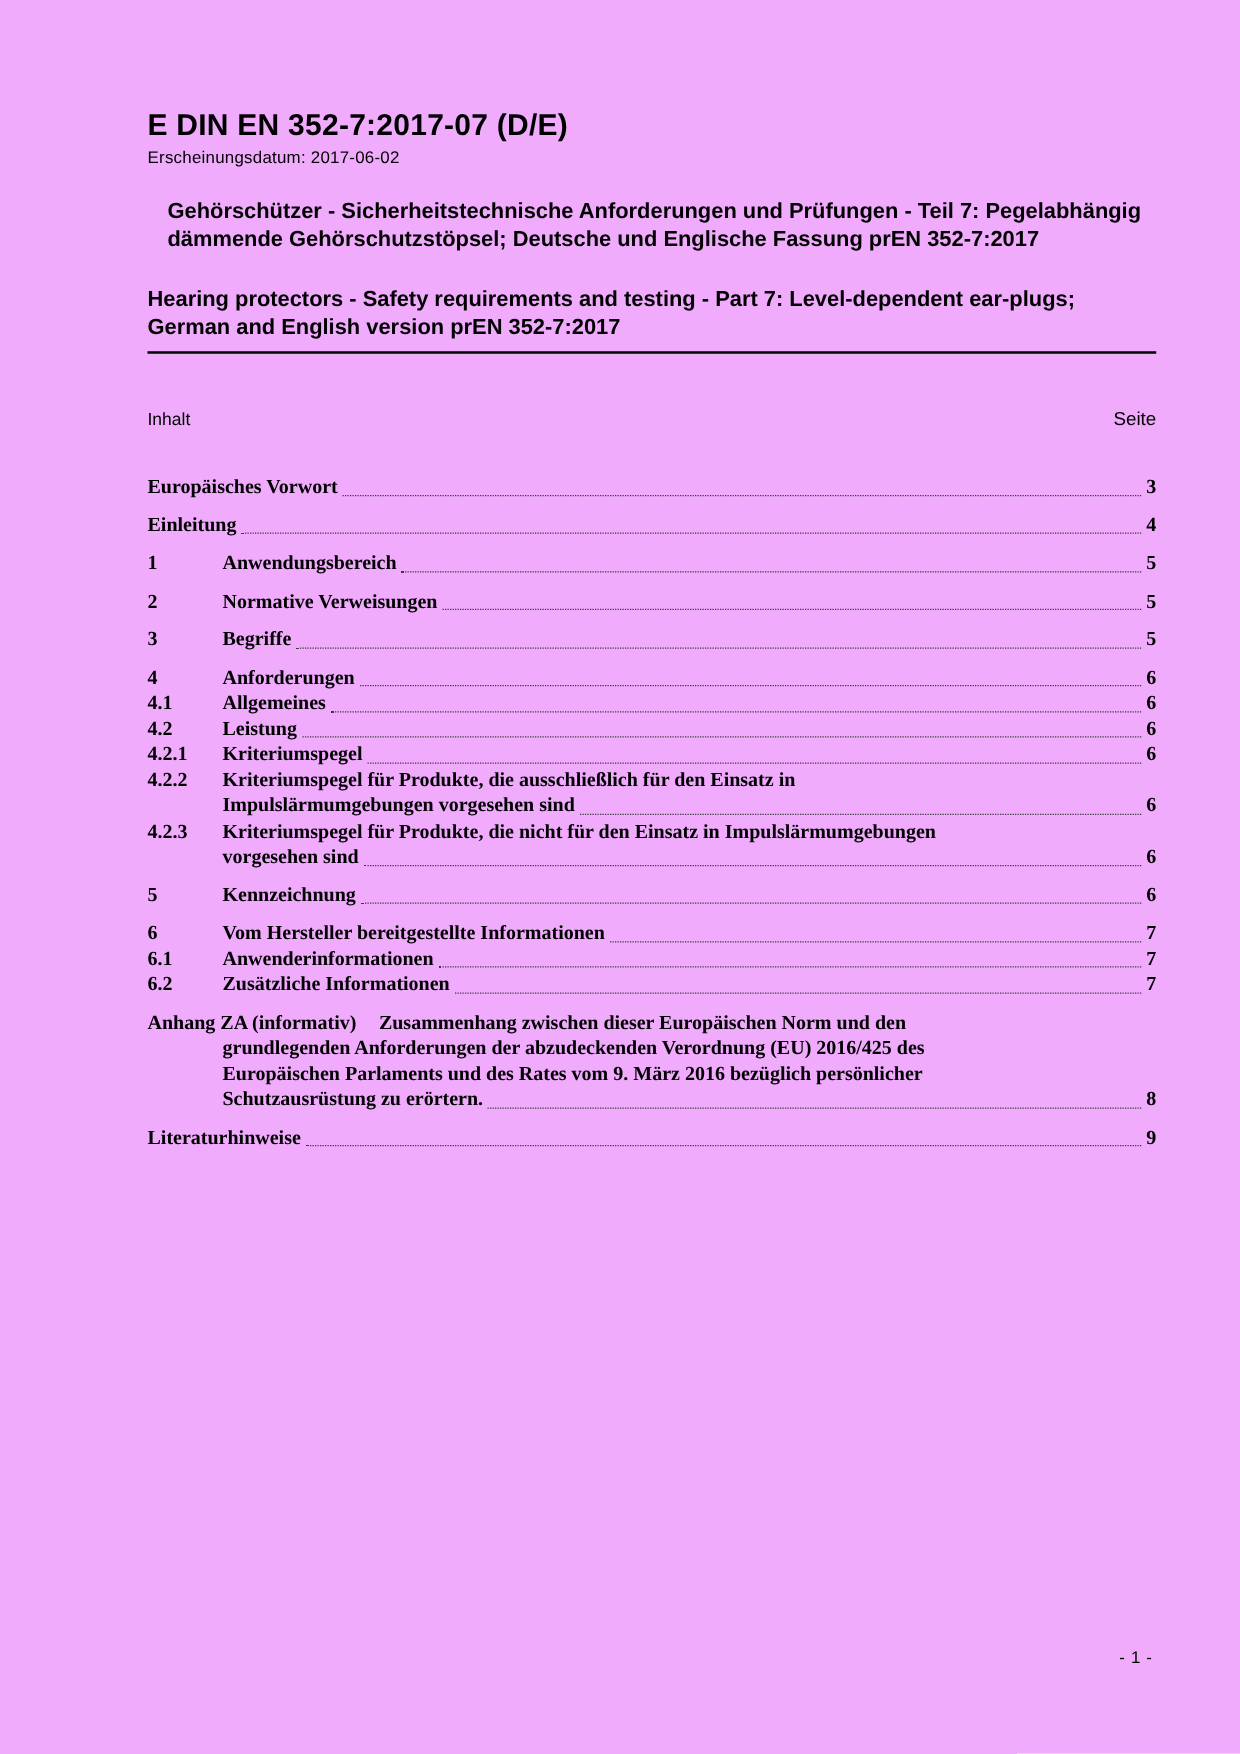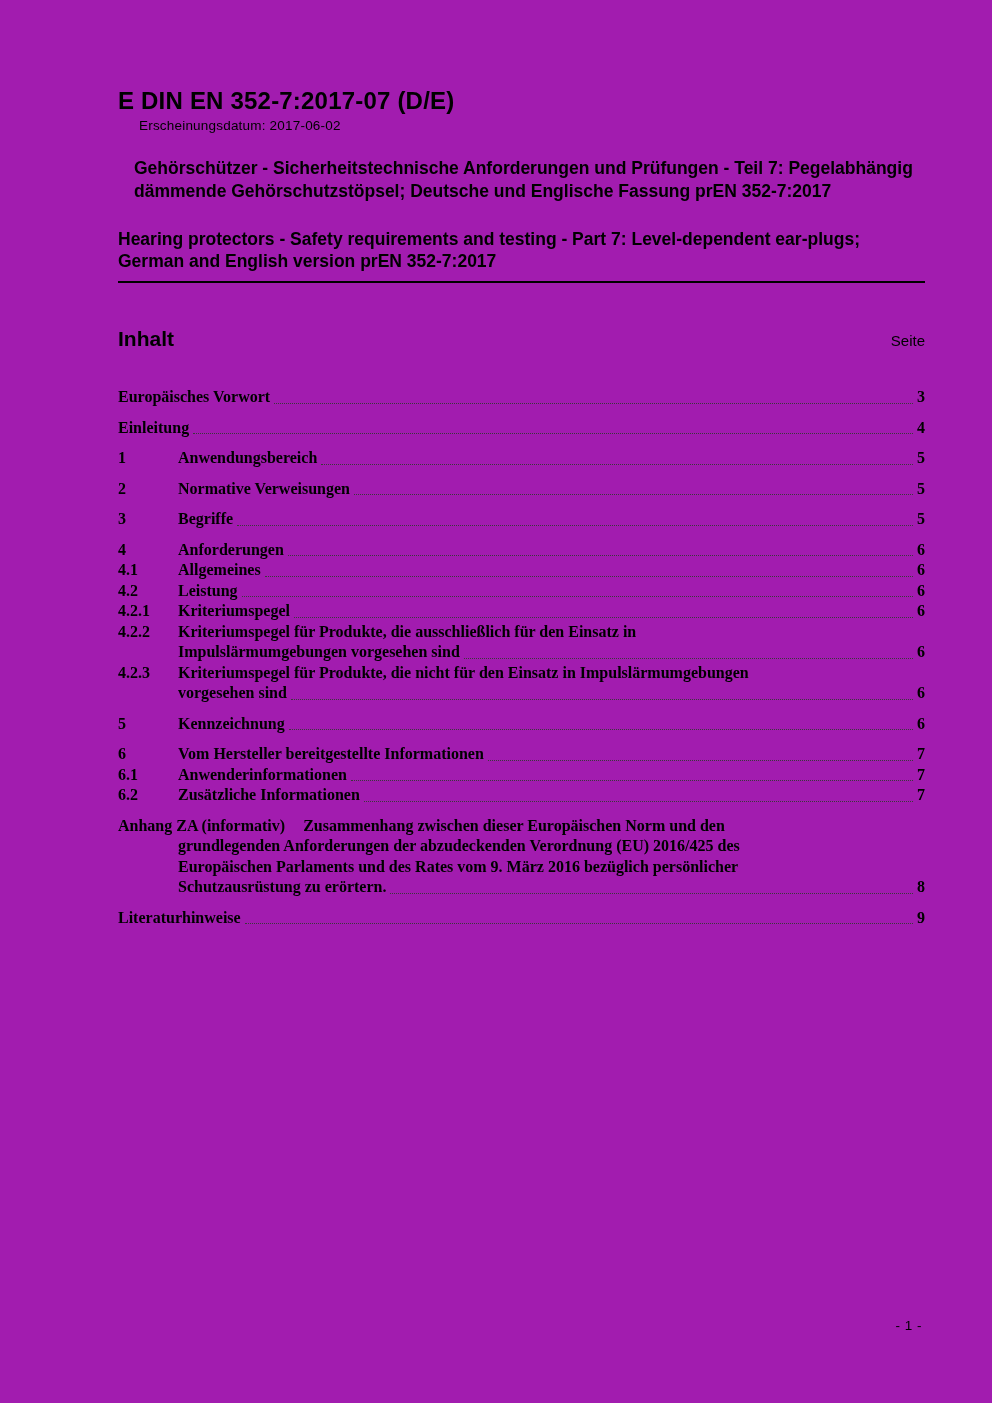--- a/index.html
+++ b/index.html
@@ -5,34 +5,33 @@
   * { margin: 0; padding: 0; box-sizing: border-box; }
   html, body { background: #ffffff; }
   body {
     width: 992px;
     height: 1403px;
     position: relative;
     font-family: "Liberation Sans", sans-serif;
     color: #000;
     overflow: hidden;
   }
-  .page { position: absolute; inset: 0; background: #a21caf; }
+  .page { position: absolute; inset: 0; background: #f0abfc; }
   .content { padding: 88px 67px 0 118px; }
 
   .doc-number {
     font-size: 24px;
     font-weight: bold;
     letter-spacing: 0.2px;
     line-height: 1.1;
   }
   .release {
     font-size: 13.5px;
     margin-top: 4px;
     letter-spacing: 0.2px;
-    margin-left: 21px;
   }
   .title-de {
     margin-top: 24px;
     font-size: 17.5px;
     font-weight: bold;
     line-height: 1.27;
     margin-left: 16px;
   }
   .title-en {
     margin-top: 26px;
@@ -42,21 +41,21 @@
     padding-bottom: 9px;
     border-bottom: 2px solid #000;
   }
 
   .toc-header {
     margin-top: 44px;
     display: flex;
     justify-content: space-between;
     align-items: baseline;
   }
-  .toc-heading { font-size: 21px; font-weight: bold; }
+  .toc-heading { font-size: 14px; font-weight: normal; }
   .toc-page-label { font-size: 15px; font-weight: normal; }
 
   .toc-list {
     margin-top: 36px;
     font-family: "Liberation Serif", serif;
     font-weight: bold;
     font-size: 16px;
     color: #000;
   }
   .toc-entry { margin-top: 0; }

